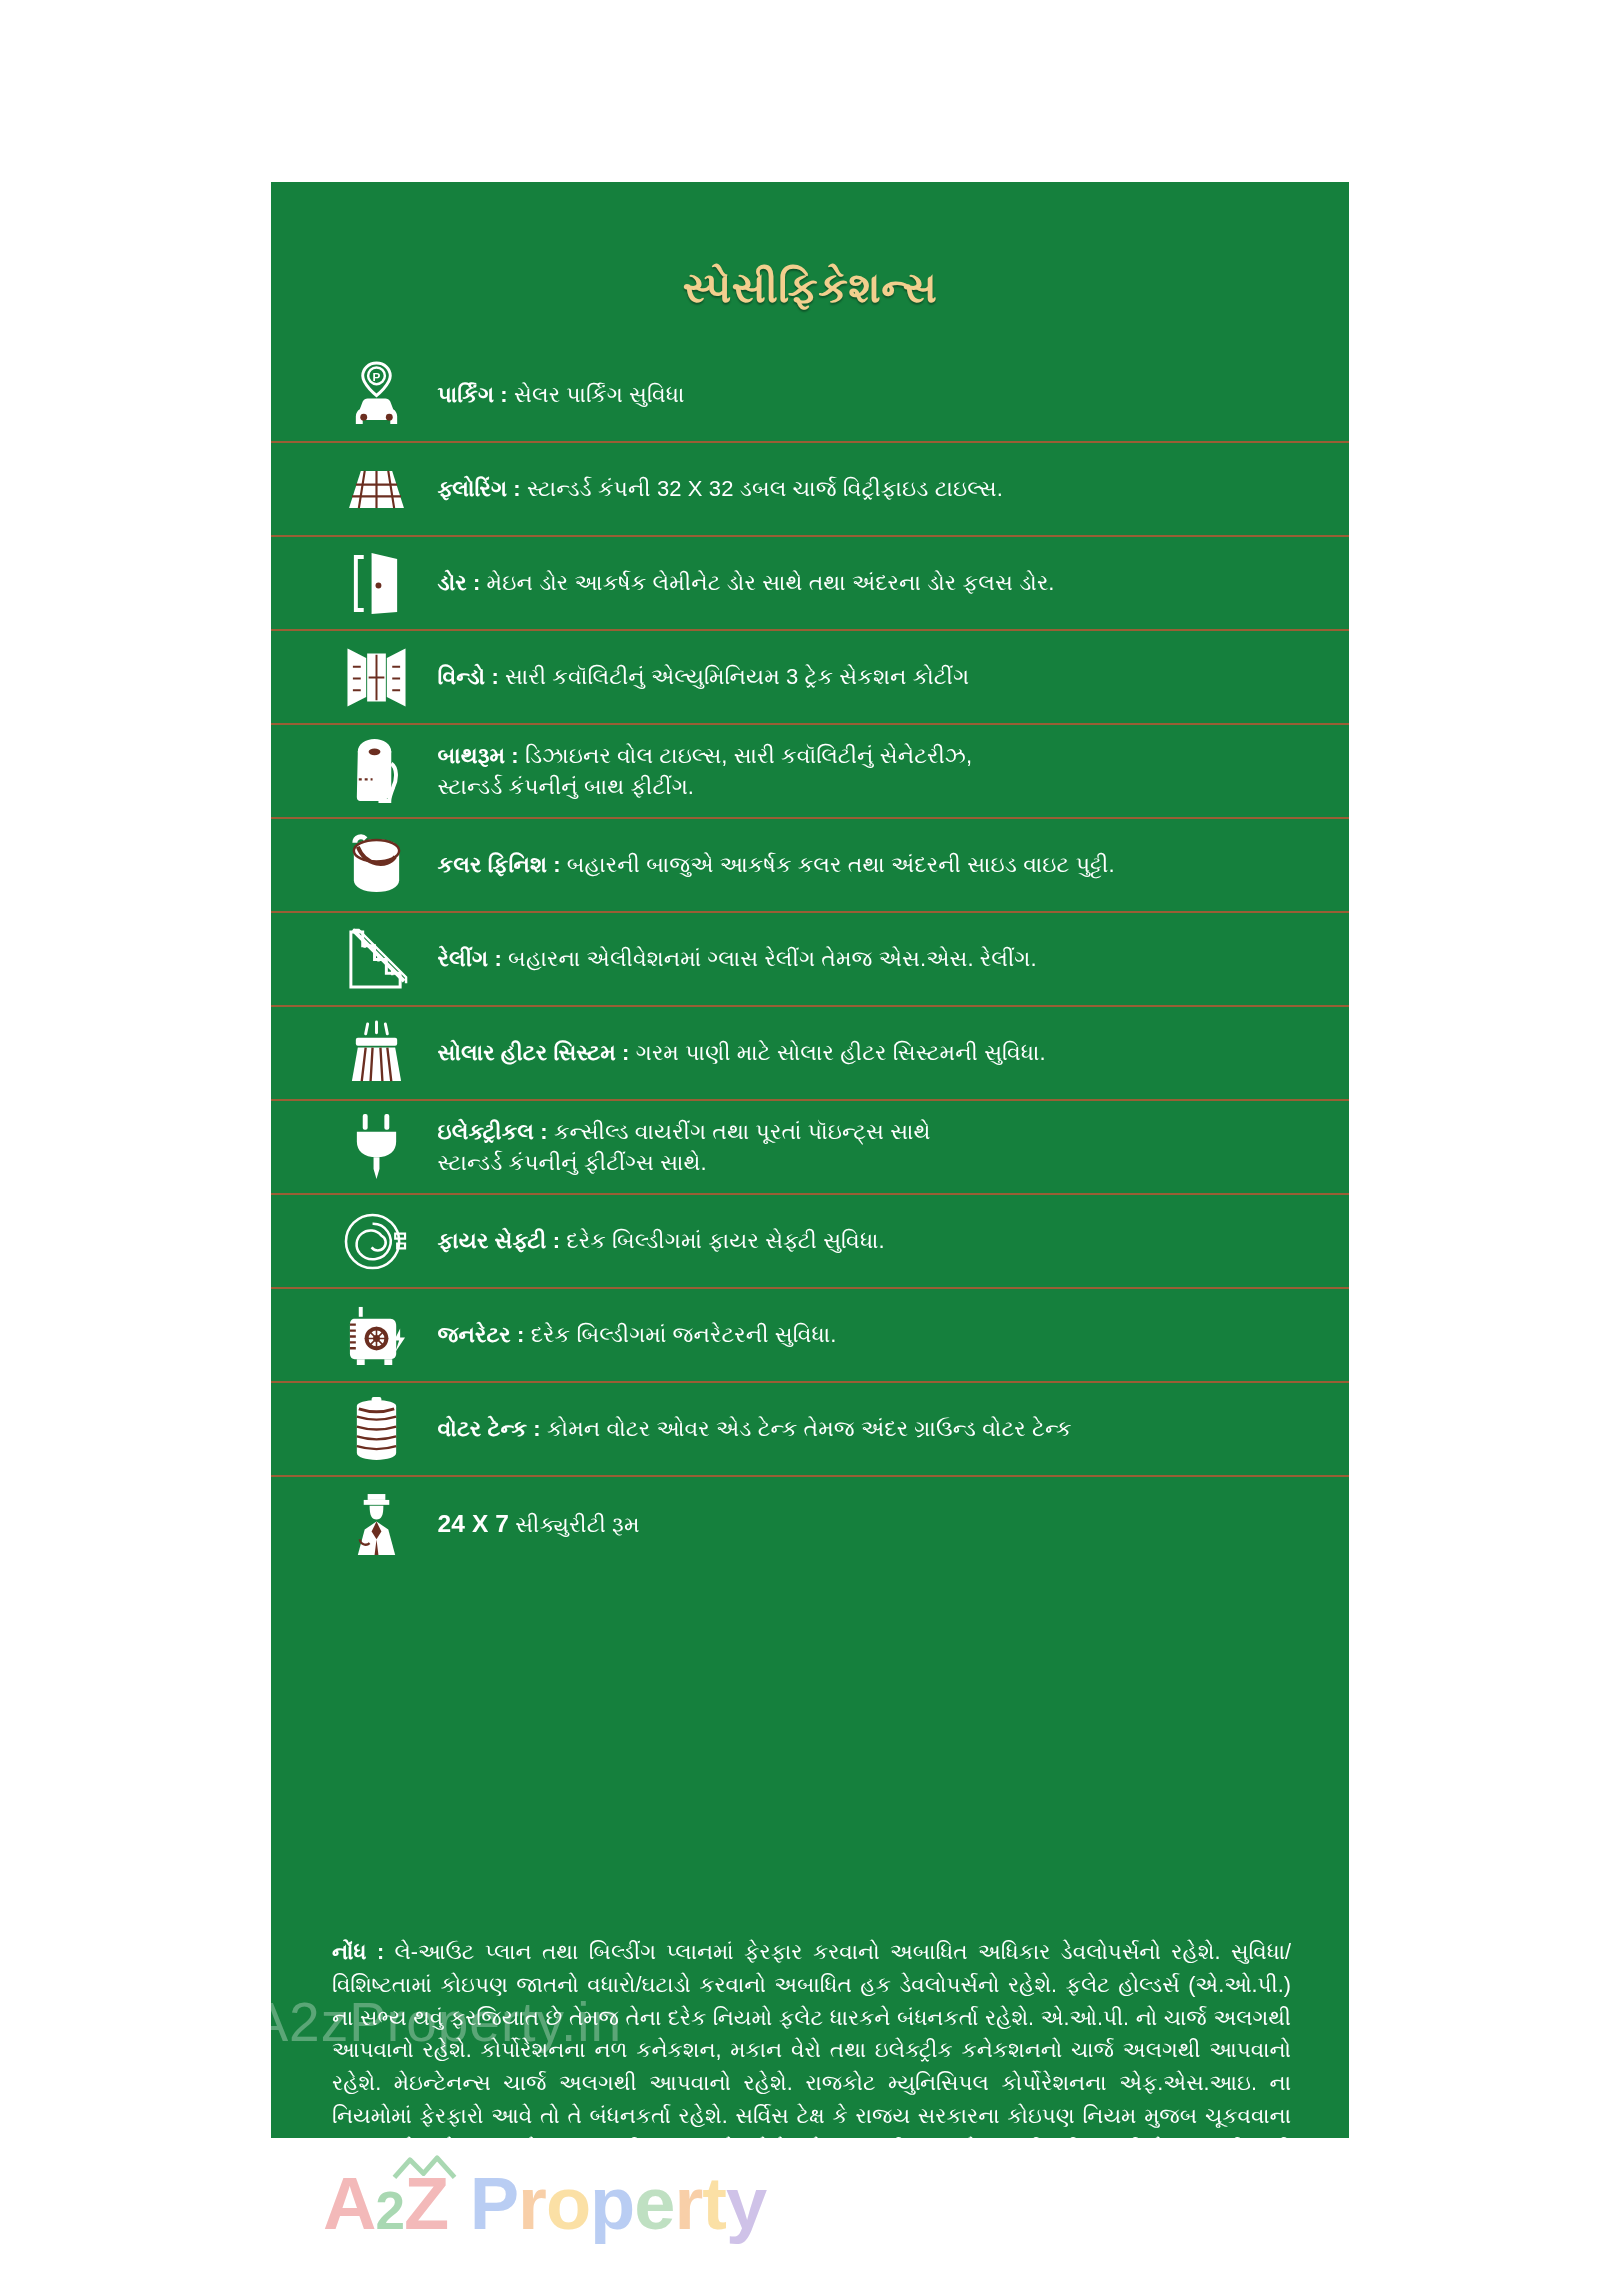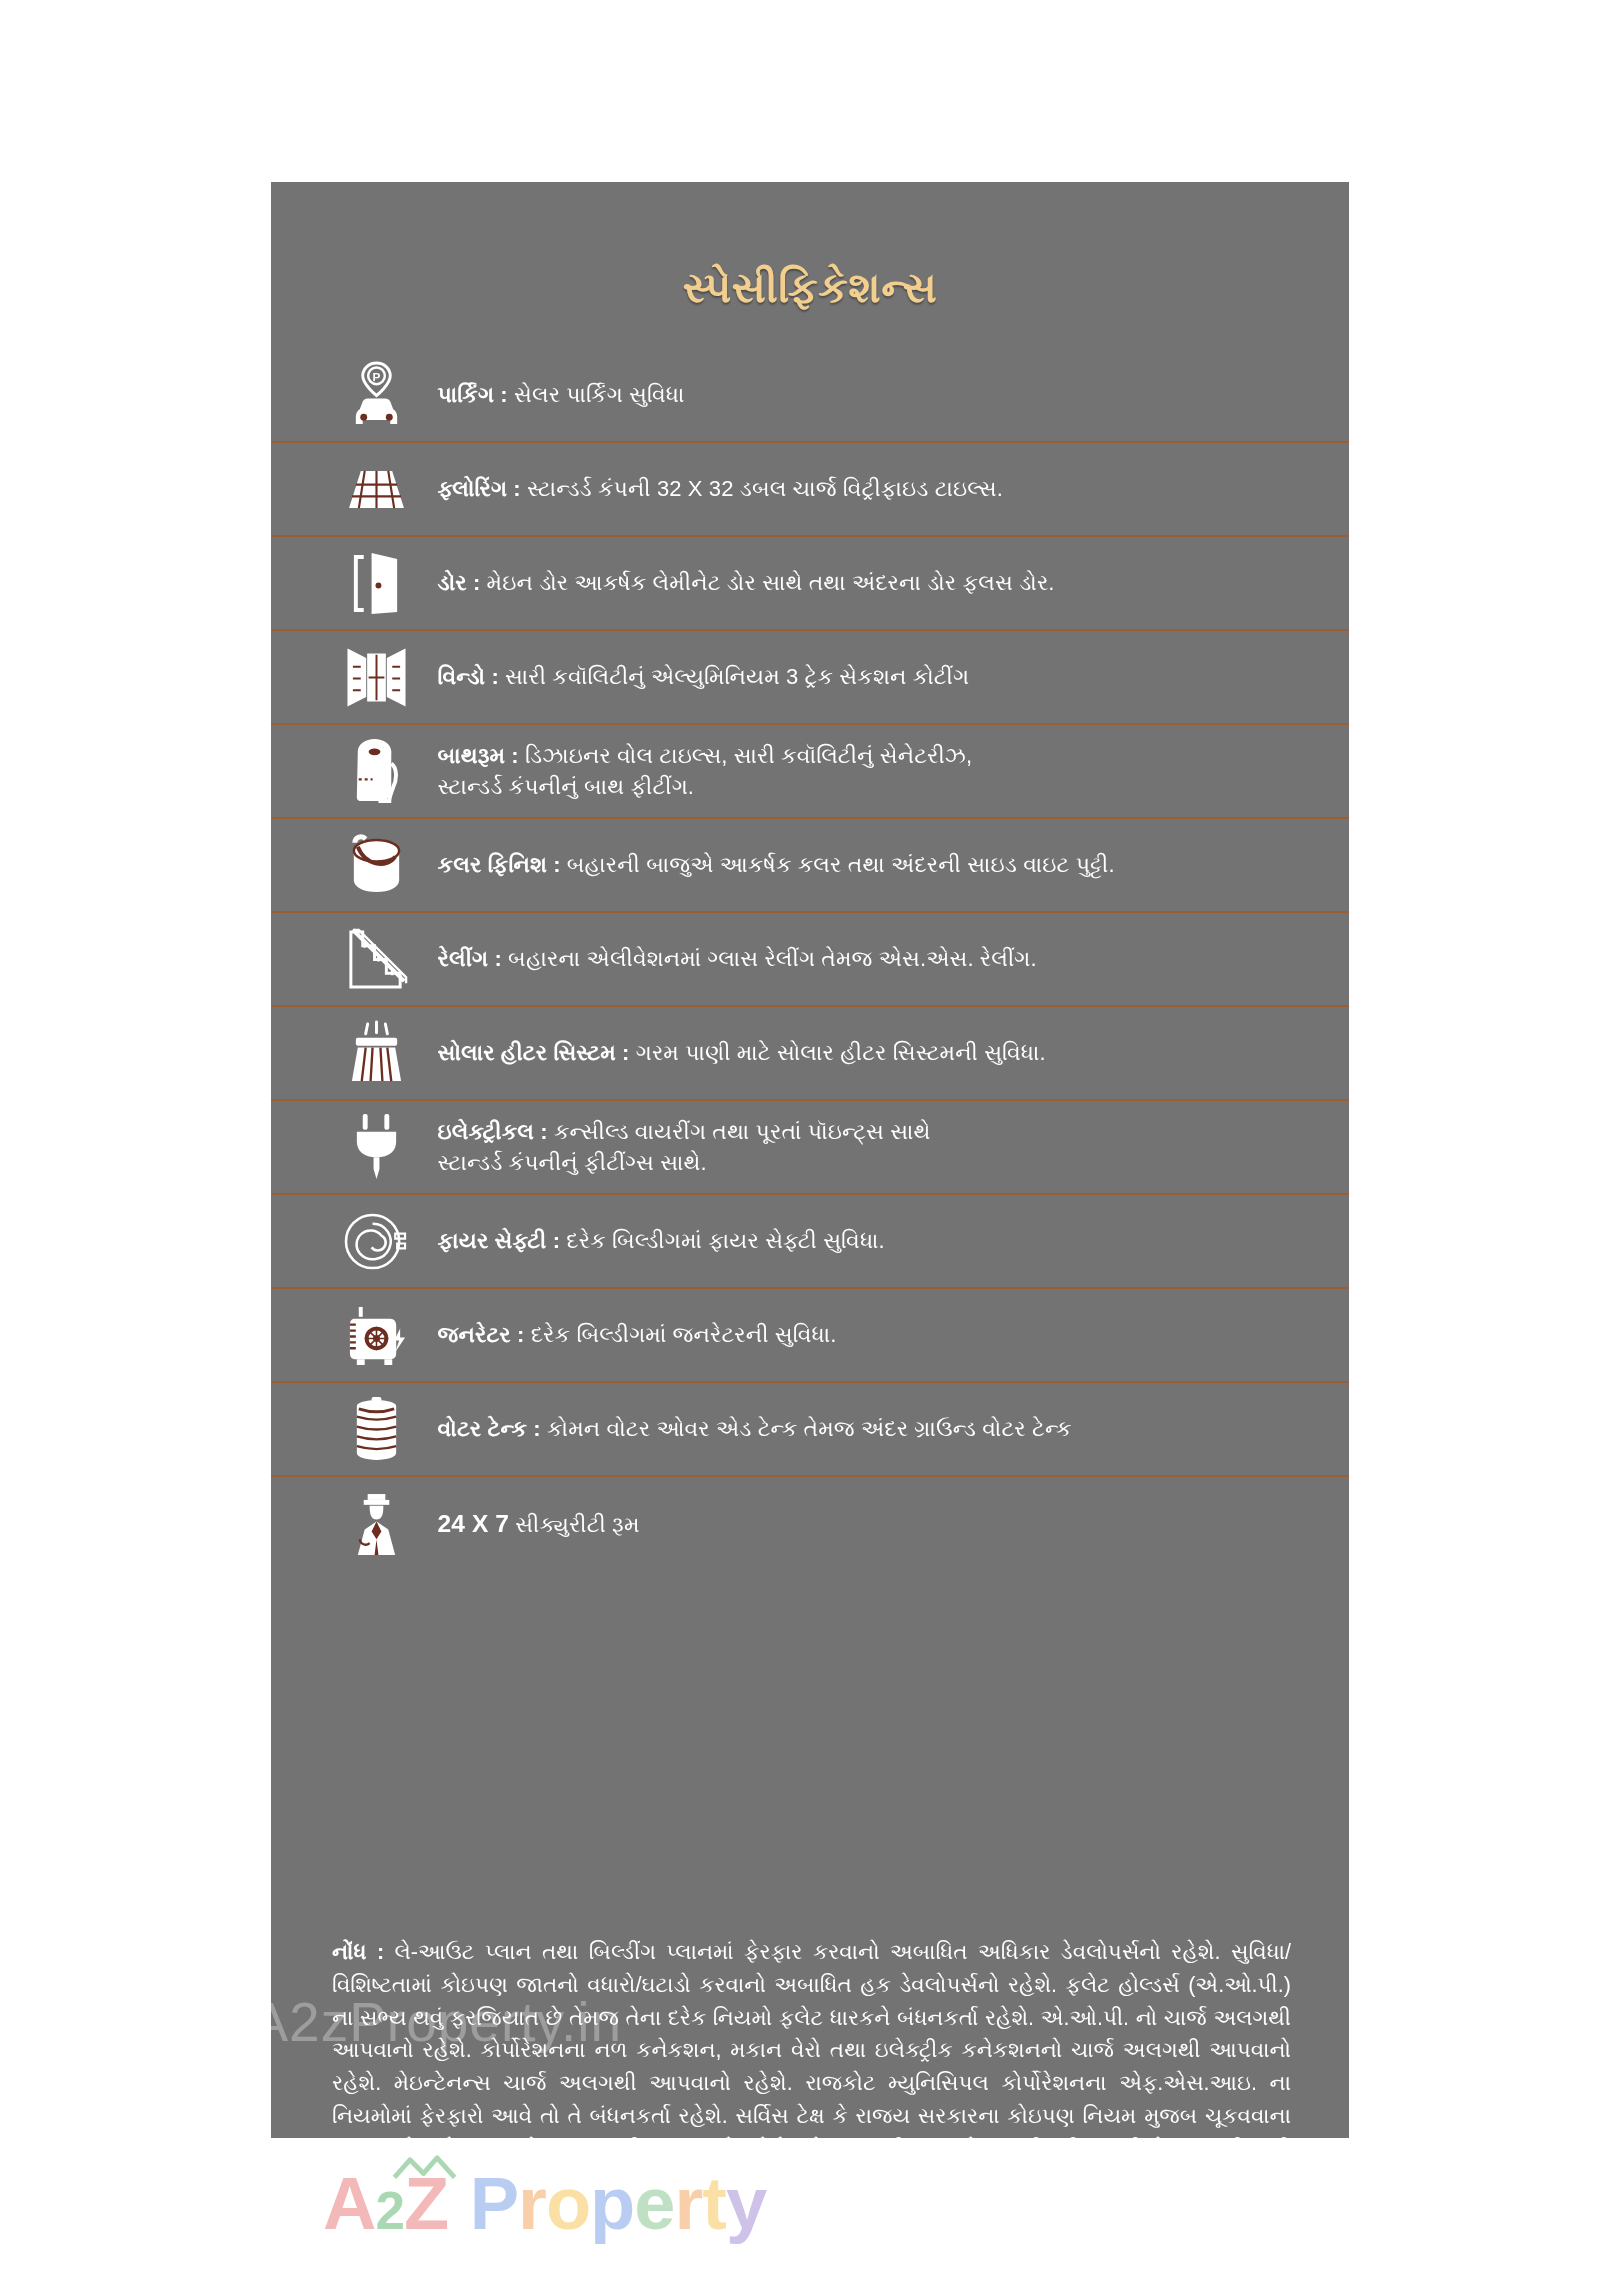--- a/index.html
+++ b/index.html
@@ -13,21 +13,21 @@
     position:relative;
     width:1619px; height:2292px;
     background:#ffffff;
   }
 
   
   #card {
     position:absolute;
     left:271px; top:182px;
     width:1078px; height:1956px;
-    background:#737373;
+    background:#15803d;
   }
 
   
   #title {
     position:absolute;
     left:0; top:82px;
     width:1078px;
     text-align:center;
     color:#f2cf8e;
     font-size:42px;

